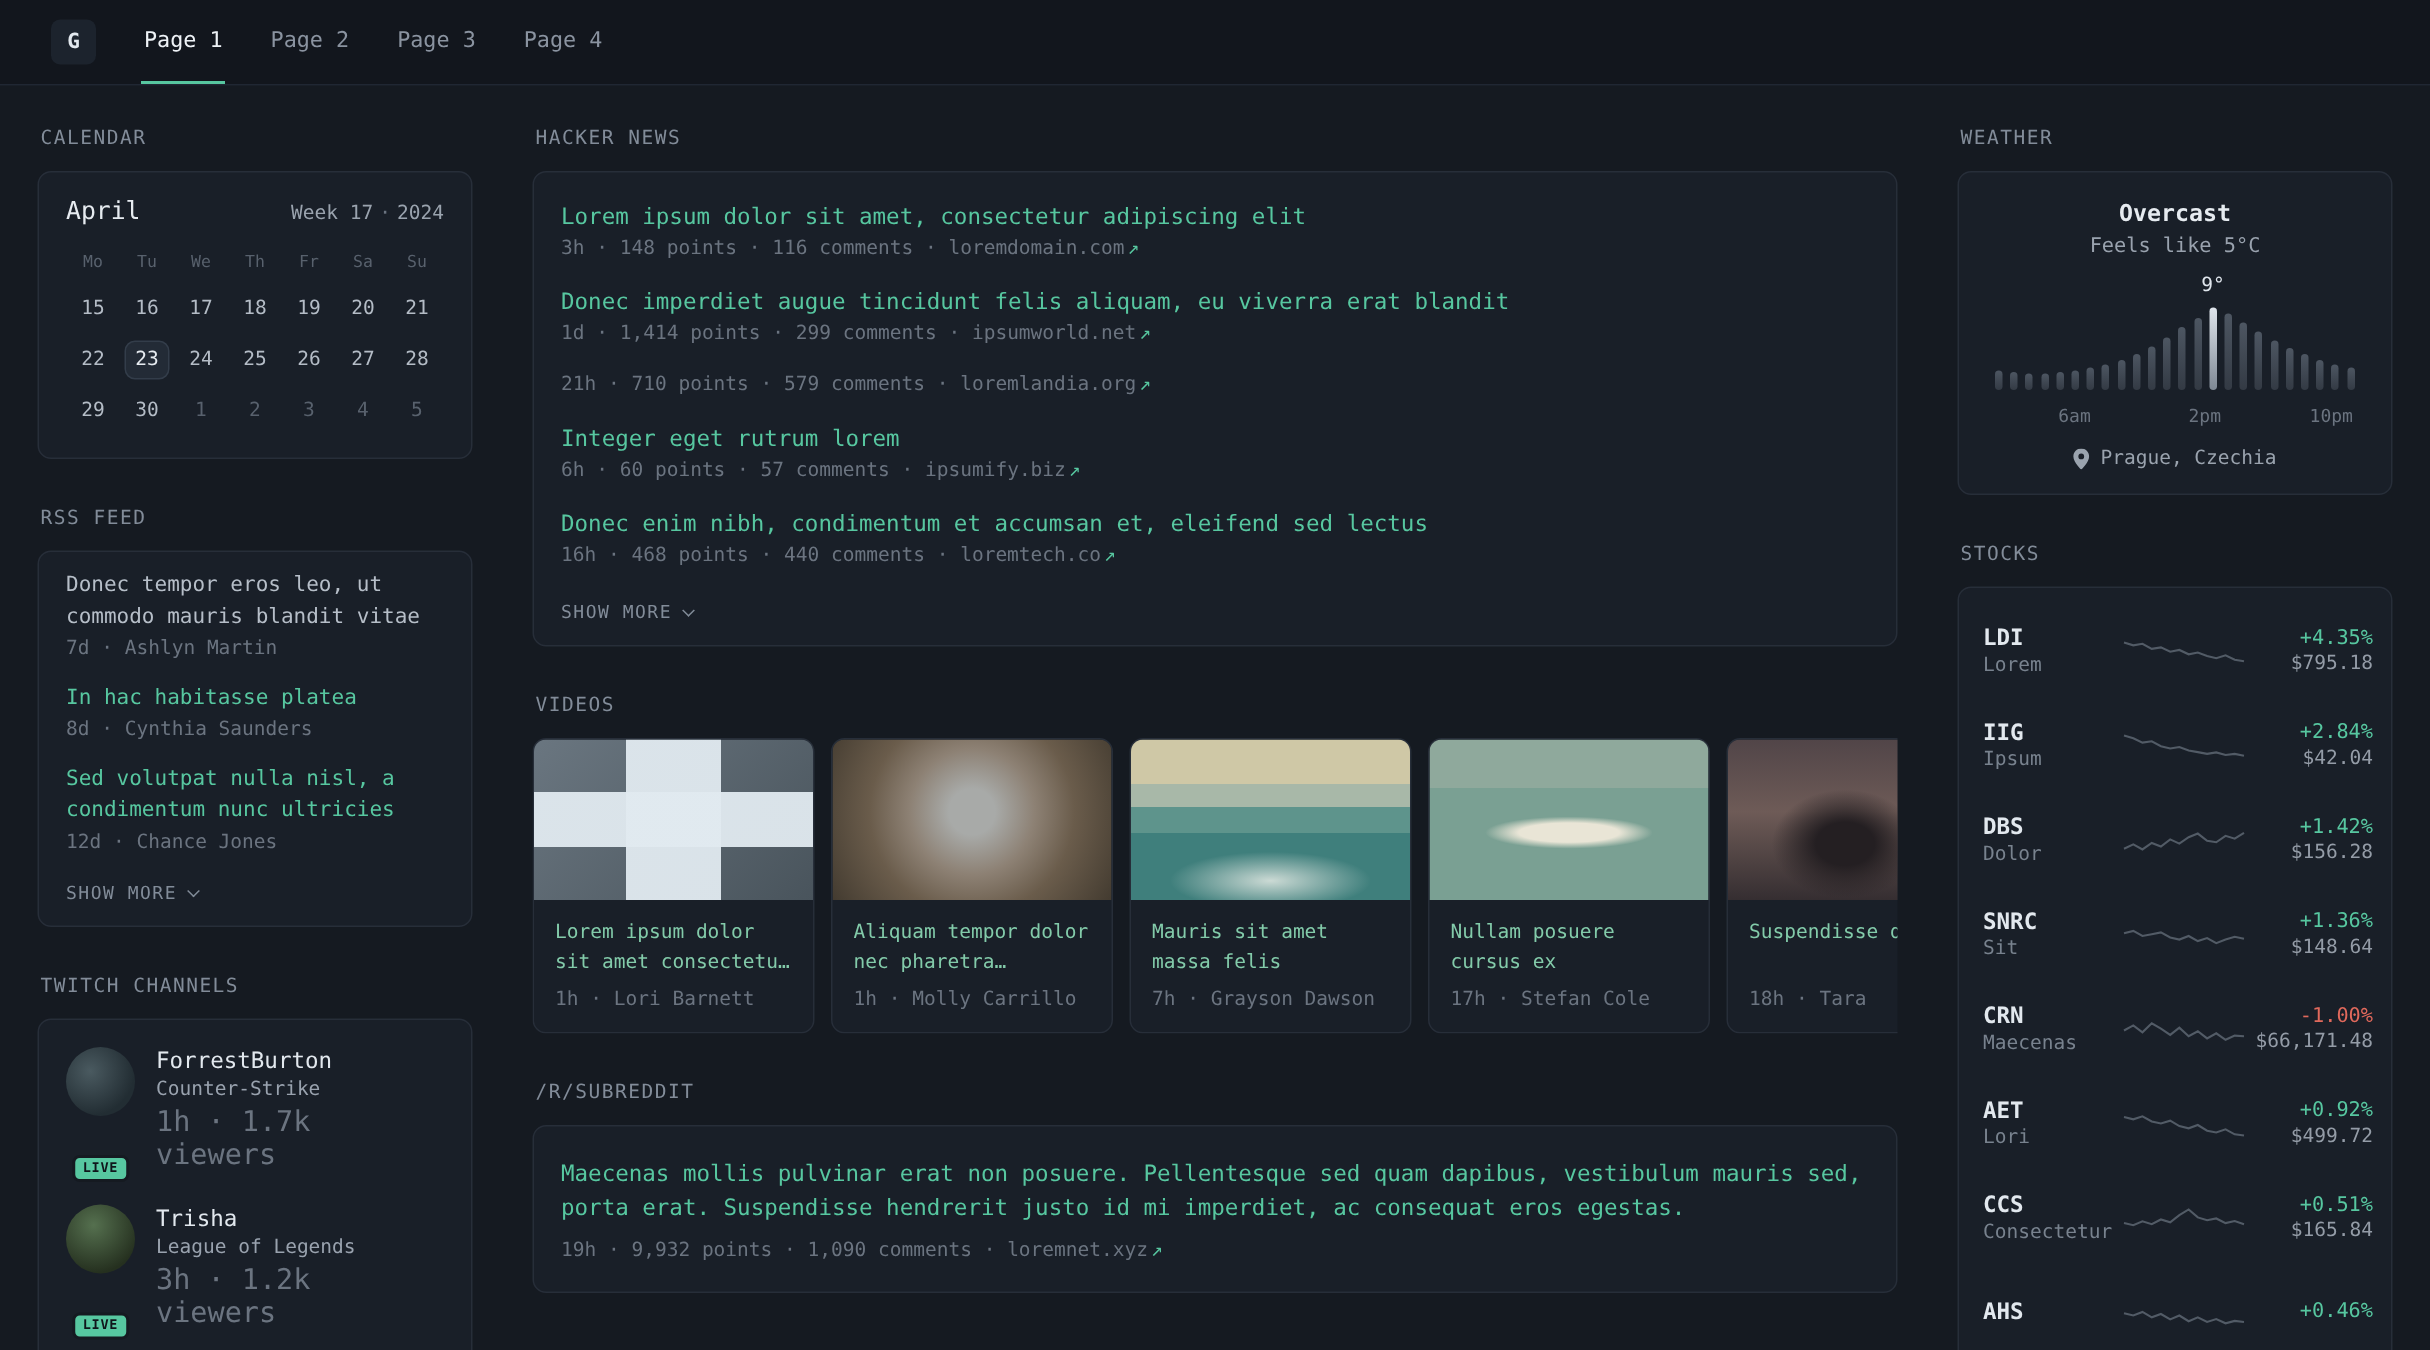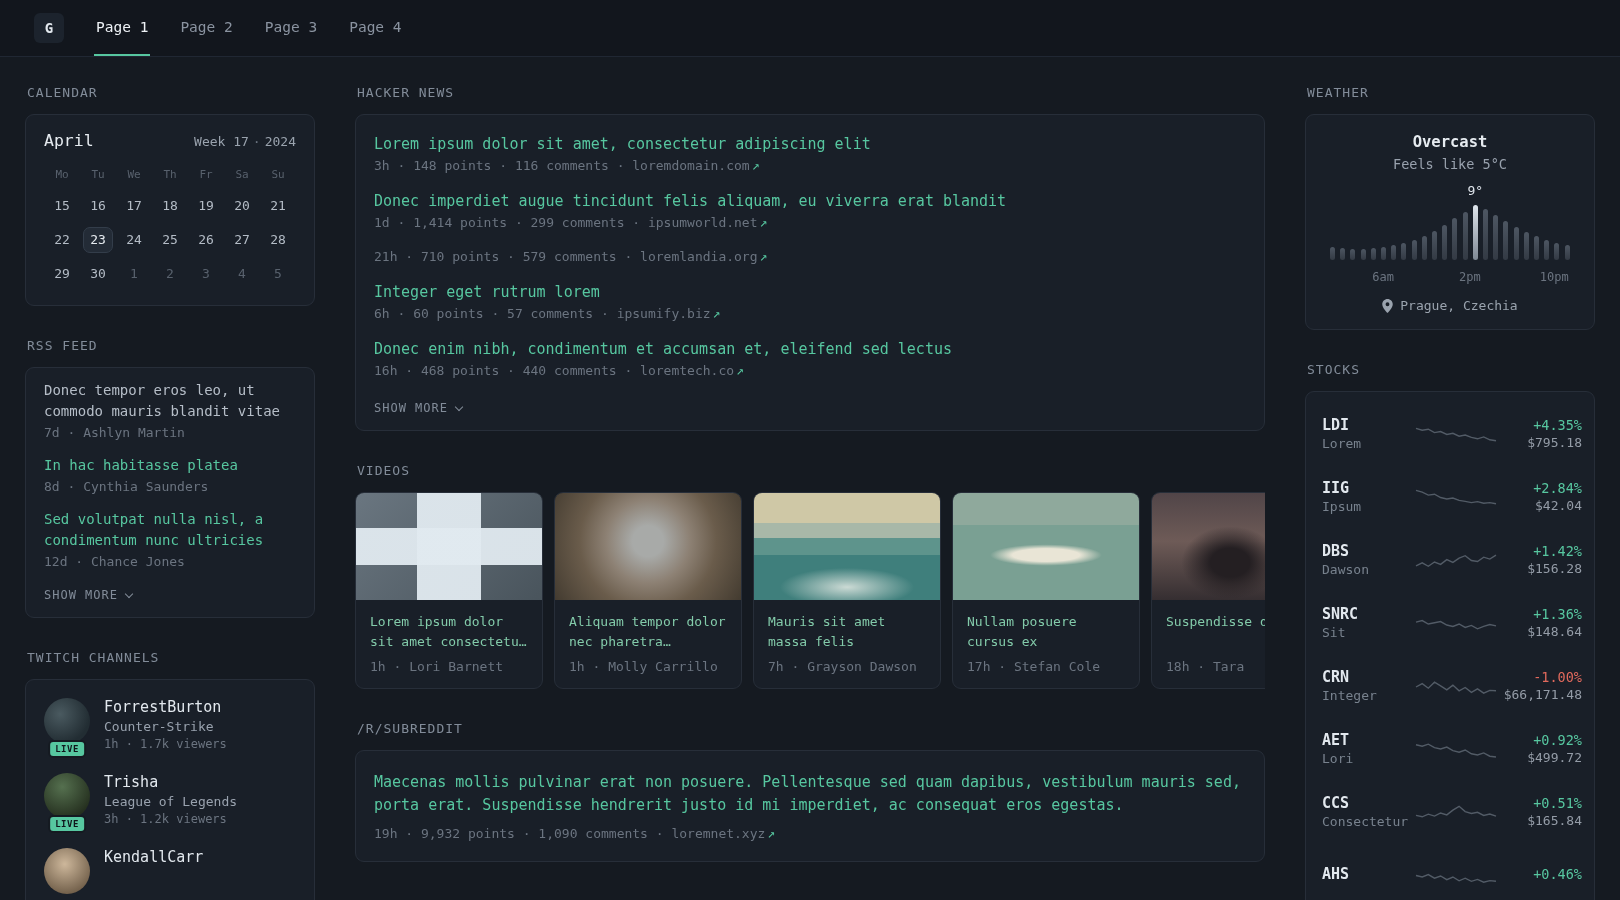--- a/index.html
+++ b/index.html
@@ -53,21 +53,21 @@
   .tw-row{display:flex;margin-bottom:22px}
   .tw-av-wrap{position:relative;flex:none;margin-right:14px}
   .tw-av{width:46px;height:46px;border-radius:50%}
   .av-1{background:radial-gradient(circle at 35% 35%,#4a5a60,#222d33 70%)}
   .av-2{background:radial-gradient(circle at 40% 30%,#55704f,#25301f 75%)}
   .av-3{background:radial-gradient(circle at 45% 35%,#cdb79b,#6e5c47 80%)}
   .live{position:absolute;left:50%;bottom:-7px;transform:translateX(-50%);background:var(--accent);color:#10151b;
         font-size:9px;font-weight:bold;letter-spacing:.5px;padding:2px 5px;border-radius:5px;border:2px solid var(--bg)}
   .tw-name{display:block;font-size:15px;color:var(--text)}
   .tw-game{font-size:13px;color:var(--text2);margin-top:3px}
-  .tw-meta{font-size:12px;color:var(--muted);margin-top:3px}
+  .tw-meta{font-size:19px;color:var(--muted);margin-top:3px}
   
   .hn-card{padding:20px 18px 14px}
   .hn-item{margin-bottom:19px}
   .hn-title{display:block;font-size:15px;color:var(--accent)}
   .hn-meta{font-size:13px;color:var(--muted);margin-top:5px}
   .hn-domain{color:var(--muted)}
   .ext{color:var(--accent);margin-left:2px}
   
   .videos-row{display:flex;gap:11px;overflow:hidden}
   .video-card{flex:0 0 188px;background:var(--card);border:1px solid var(--border);border-radius:9px;overflow:hidden}
@@ -411,21 +411,21 @@
               <polyline points="2.0,8.3 8.2,10.2 14.3,13.1 20.5,12.2 26.6,15.5 32.8,17.0 38.9,16.0 45.1,18.4 51.2,19.4 57.4,20.6 63.5,19.6 69.7,21.3 75.8,20.6 82.0,21.8"></polyline>
             </svg>
           <div class="stock-values">
               <div class="stock-change">+2.84%</div>
               <div class="stock-price">$42.04</div>
             </div>
         </div>
         <div class="stock-row">
           <div class="stock-id">
               <div class="stock-ticker">DBS</div>
-              <div class="stock-name">Dawson</div>
+              <div class="stock-name">Dolor</div>
             </div>
           <svg class="spark" width="84" height="30" viewBox="0 0 84 30">
               <polyline points="2.0,20.8 8.2,17.9 14.3,21.3 20.5,17.0 26.6,19.4 32.8,14.6 38.9,17.4 45.1,13.1 51.2,10.7 57.4,15.5 63.5,16.5 69.7,12.2 75.8,14.1 82.0,10.2"></polyline>
             </svg>
           <div class="stock-values">
               <div class="stock-change">+1.42%</div>
               <div class="stock-price">$156.28</div>
             </div>
         </div>
         <div class="stock-row">
@@ -437,21 +437,21 @@
               <polyline points="2.0,14.1 8.2,12.6 14.3,16.0 20.5,14.8 26.6,13.6 32.8,17.0 38.9,18.4 45.1,16.0 51.2,19.4 57.4,17.4 63.5,20.8 69.7,18.4 75.8,16.5 82.0,17.9"></polyline>
             </svg>
           <div class="stock-values">
               <div class="stock-change">+1.36%</div>
               <div class="stock-price">$148.64</div>
             </div>
         </div>
         <div class="stock-row">
           <div class="stock-id">
               <div class="stock-ticker">CRN</div>
-              <div class="stock-name">Integer</div>
+              <div class="stock-name">Maecenas</div>
             </div>
           <svg class="spark" width="84" height="30" viewBox="0 0 84 30">
               <polyline points="2.0,16.0 8.2,12.6 14.3,17.2 20.5,11.2 26.6,14.8 32.8,18.9 38.9,14.1 45.1,19.8 51.2,16.5 57.4,21.3 63.5,17.9 69.7,22.2 75.8,19.4 82.0,19.8"></polyline>
             </svg>
           <div class="stock-values">
               <div class="stock-change down">-1.00%</div>
               <div class="stock-price">$66,171.48</div>
             </div>
         </div>
         <div class="stock-row">

